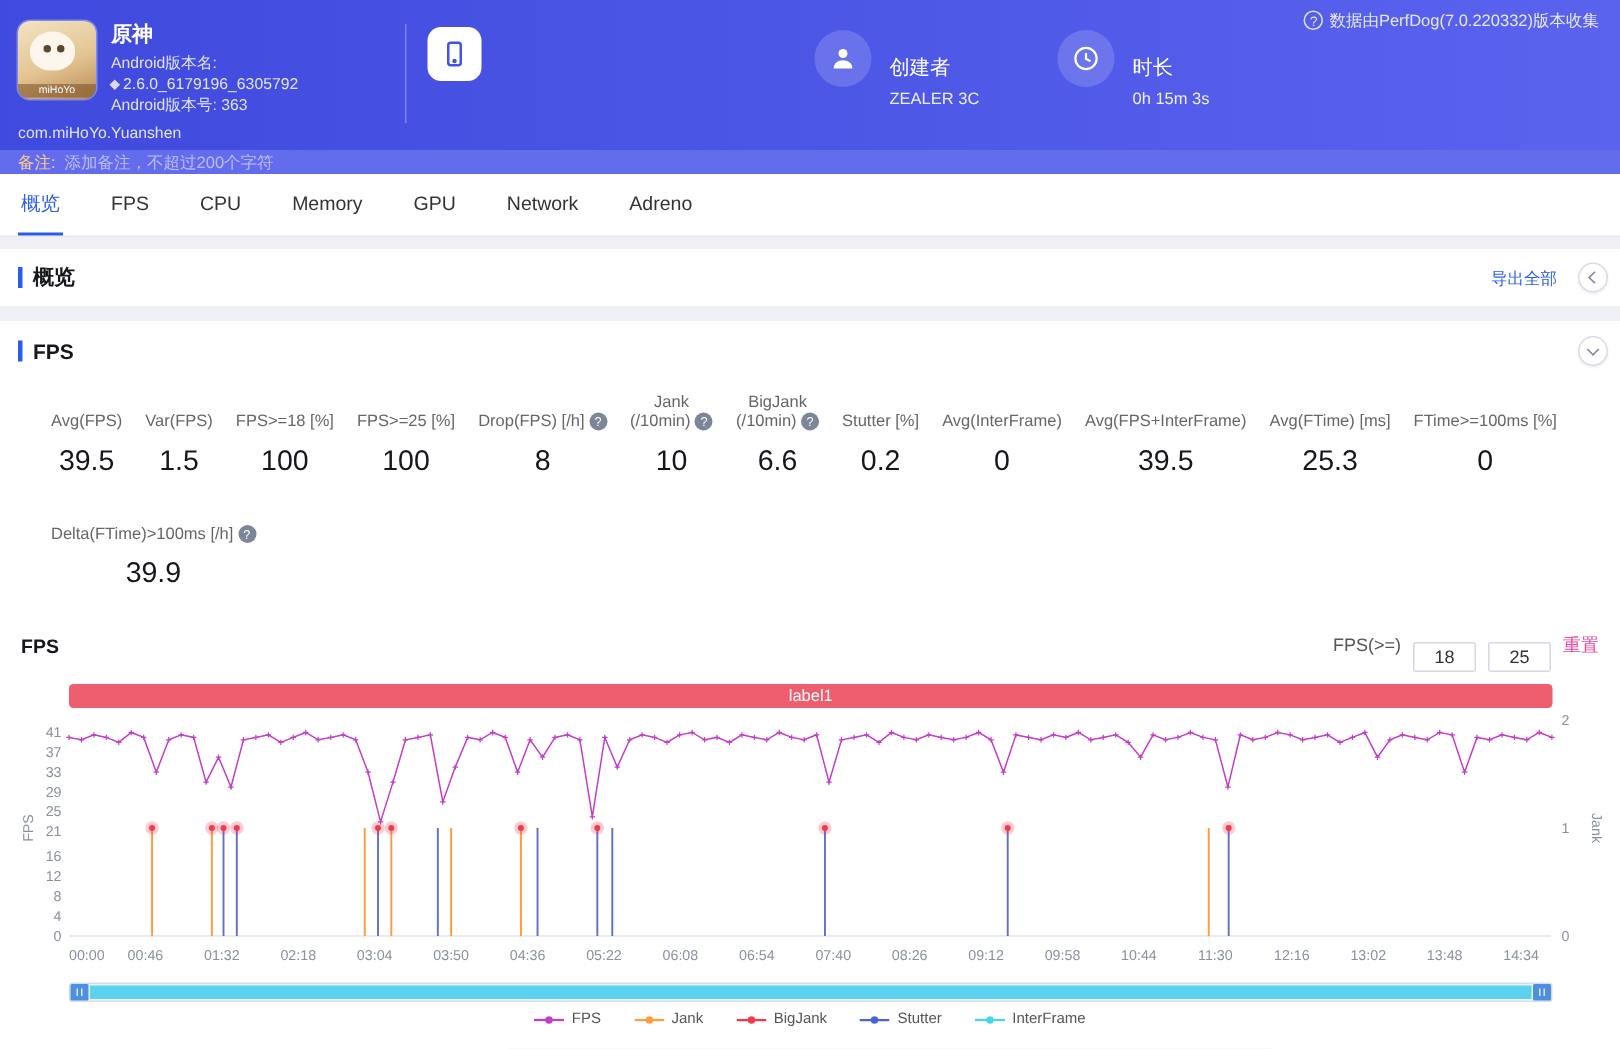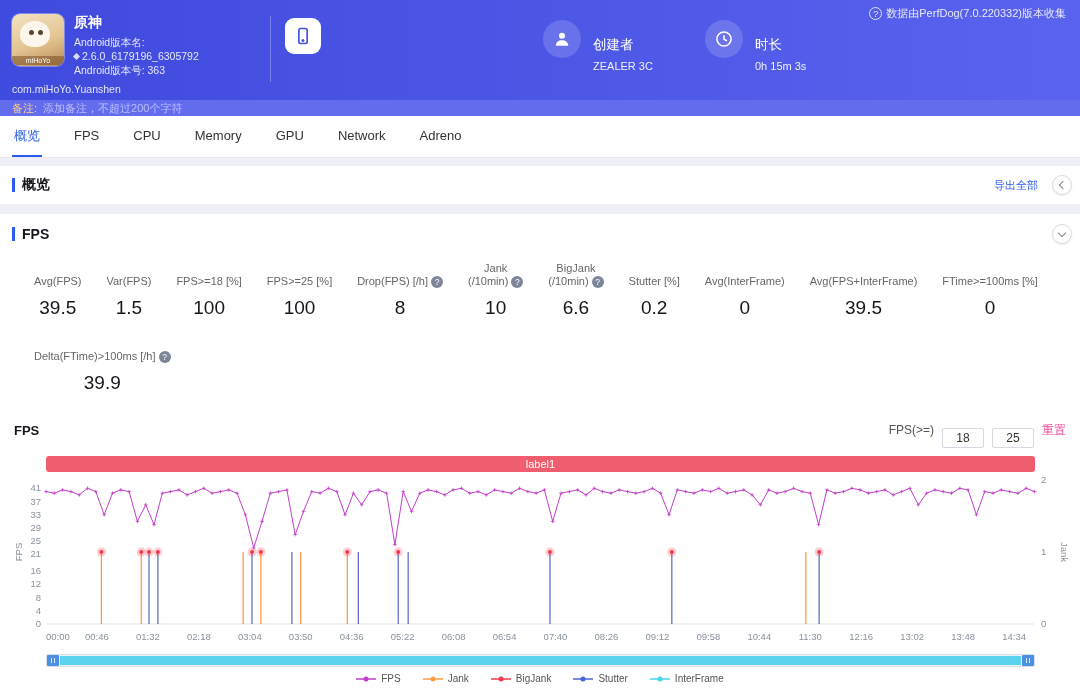--- a/index.html
+++ b/index.html
@@ -273,20 +273,26 @@
           <div class="m-lbl">
             <span>Avg(InterFrame)</span>
           </div>
           <div class="m-val">0</div>
         </div>
         <div class="metric">
           <div class="m-lbl">
             <span>Avg(FPS+InterFrame)</span>
           </div>
           <div class="m-val">39.5</div>
+        </div>
+        <div class="metric">
+          <div class="m-lbl">
+            <span>Avg(FTime) [ms]</span>
+          </div>
+          <div class="m-val">25.3</div>
         </div>
         <div class="metric">
           <div class="m-lbl">
             <span>FTime&gt;=100ms [%]</span>
           </div>
           <div class="m-val">0</div>
         </div>
       </div>
 
     <div class="metrics-row2">

